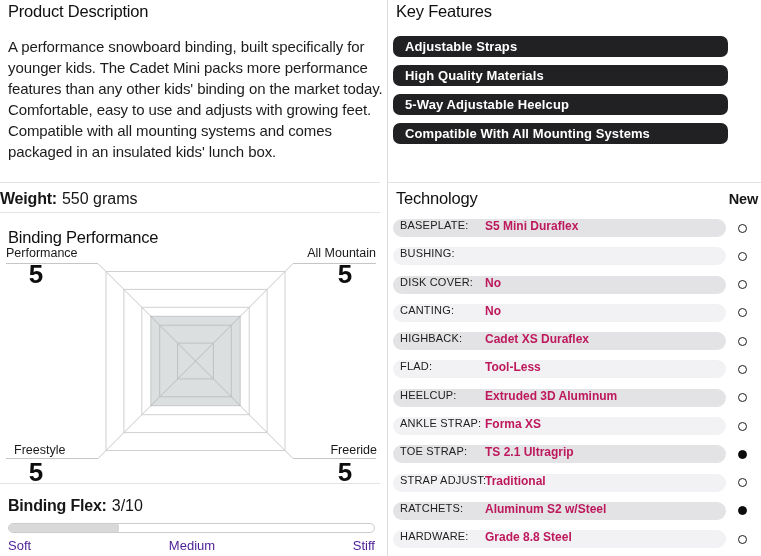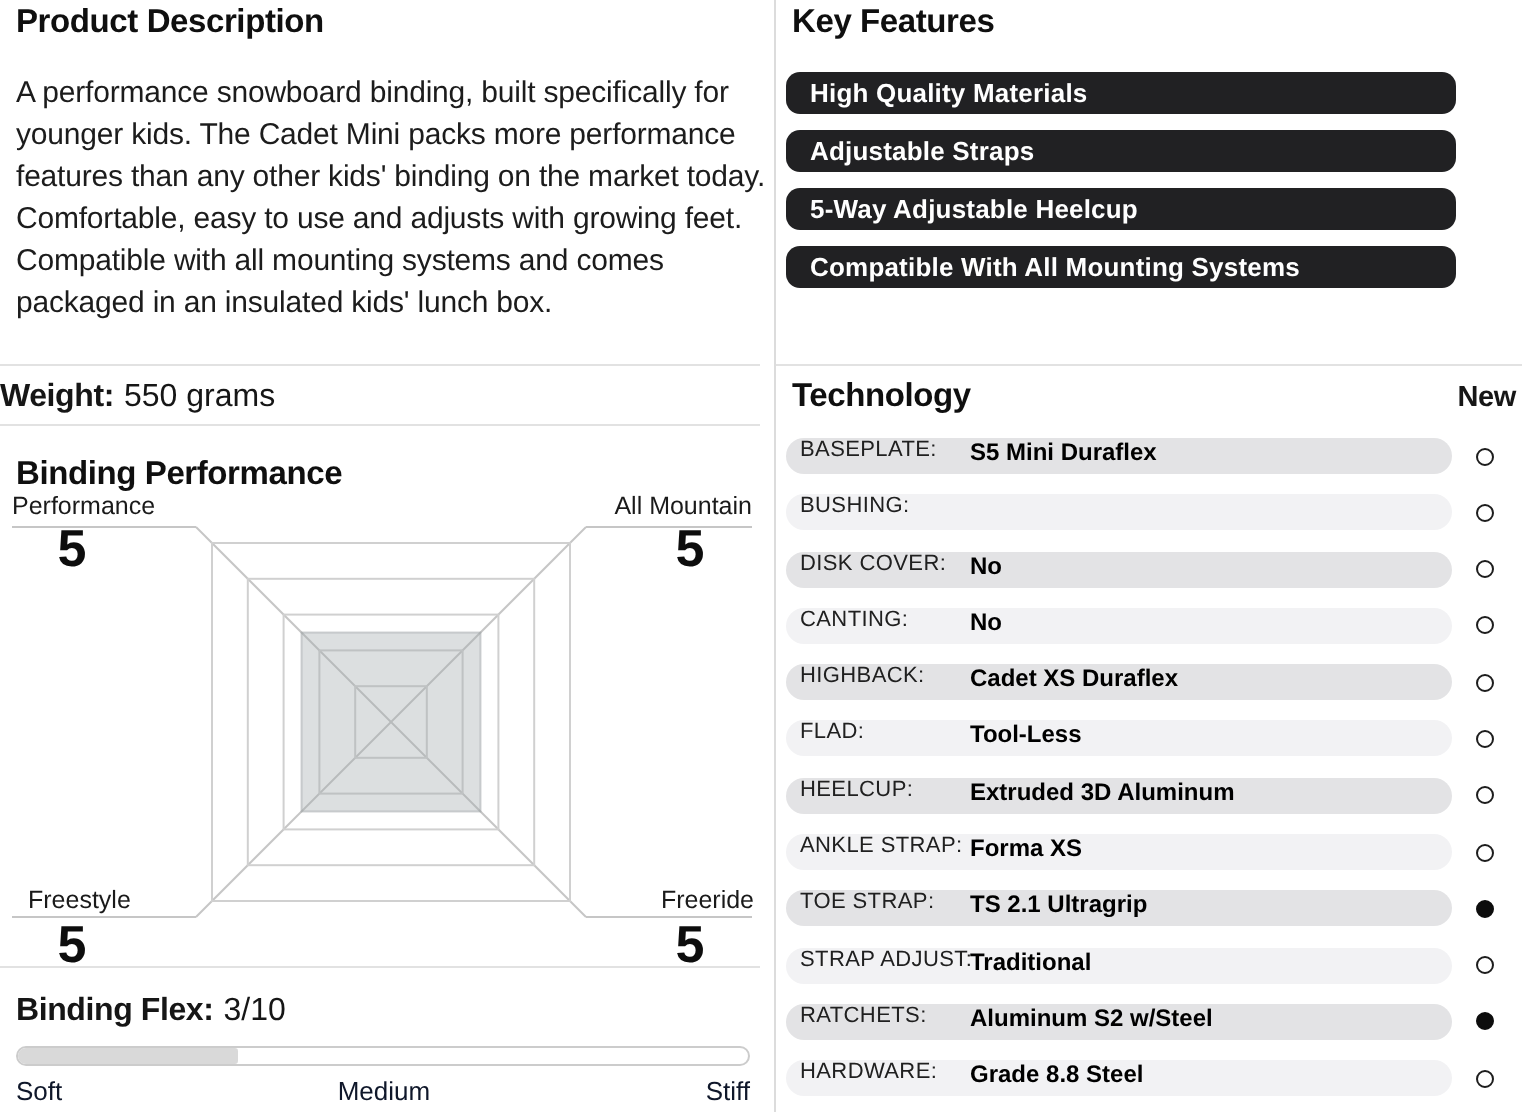--- a/index.html
+++ b/index.html
@@ -3,21 +3,21 @@
 <meta charset="utf-8">
 <style>
   html,body{margin:0;padding:0}
   body{
     width:761px;height:556px;position:relative;overflow:hidden;
     background:#fff;color:#161616;
     font-family:"Liberation Sans","DejaVu Sans",sans-serif;
     -webkit-font-smoothing:antialiased;
   }
   .abs{position:absolute}
-  .h2{font-size:16.5px;font-weight:bold;letter-spacing:-0.2px;color:#0f0f0f;margin:0}
+  .h2{font-size:16.5px;font-weight:normal;letter-spacing:-0.2px;color:#0f0f0f;margin:0}
   .hr{position:absolute;height:1px;background:#e2e2e2}
   #vdiv{position:absolute;left:387px;top:0;width:1px;height:556px;background:#dcdcdc}
 
   
   #pd-title{left:8px;top:2px}
   #pd-body{left:8px;top:36px;width:378px;font-size:15px;line-height:21px;letter-spacing:-0.1px;color:#1c1c1c;margin:0}
   #hr-l1{left:0;top:182px;width:380px}
   #hr-r1{left:388px;top:182px;width:373px}
   #weight-row{left:0;top:190px;font-size:16px}
   #weight-row b{letter-spacing:-0.2px}
@@ -42,36 +42,36 @@
   .cv-bl{left:23px;top:214px}
   .cv-br{right:21px;top:214px}
 
   
   #hr-l3{left:0;top:483px;width:380px}
   #flex-title{left:8px;top:497px;font-size:16px}
   #flex-title b{letter-spacing:-0.2px}
   #flex-title span{margin-left:5px}
   #flex-slider{left:8px;top:523px;width:367px;height:10px;border:1px solid #ccc;border-radius:6px;background:#fff;box-sizing:border-box}
   #flex-fill{height:100%;background:#d9d9d9;border-radius:5px 2px 2px 5px}
-  #flex-scale{left:8px;top:538px;width:367px;display:flex;justify-content:space-between;font-size:13px;color:#0f172a}
+  #flex-scale{left:8px;top:538px;width:367px;display:flex;justify-content:space-between;font-size:13px;color:#4c1d95}
 
   
   #kf-title{left:396px;top:2px}
   #kf-pills{left:393px;top:36px;width:335px}
   .pill{height:21px;line-height:21px;border-radius:7px;background:#212123;color:#fff;
         font-size:13px;font-weight:bold;padding:0 12px;margin-bottom:8px;letter-spacing:0.1px}
 
   #tech-head{left:396px;top:189px;width:362px;display:flex;justify-content:space-between;align-items:baseline}
   #new-h{font-size:14.5px;font-weight:bold;letter-spacing:-0.2px}
   #tech-rows{left:393px;top:219px;width:365px}
   .tech-row{display:flex;align-items:center;height:18px;margin-bottom:10.3px}
   .tech-pill{width:333px;height:18px;border-radius:9px;background:#e3e3e5;display:flex;padding-left:7px;box-sizing:border-box}
   .tech-row.alt .tech-pill{background:#f2f2f4}
   .t-label{width:85px;flex:none;font-size:11px;color:#202020;letter-spacing:0.2px;white-space:nowrap}
-  .t-value{font-size:12px;font-weight:bold;color:#000000;white-space:nowrap}
+  .t-value{font-size:12px;font-weight:bold;color:#be185d;white-space:nowrap}
   .t-circle{width:9px;height:9px;border-radius:50%;border:1.3px solid #1d1d1d;background:#fff;
             margin-left:auto;margin-right:11px;box-sizing:border-box;flex:none}
   .t-circle.filled{background:#0d0d0d;border-color:#0d0d0d}
 </style>
 </head>
 <body>
 
 <div id="vdiv"></div>
 
 <h2 class="abs h2" id="pd-title">Product Description</h2>
@@ -128,23 +128,23 @@
 </div>
 <div class="abs" id="flex-scale">
   <span>Soft</span>
   <span>Medium</span>
   <span>Stiff</span>
 </div>
 
 <h2 class="abs h2" id="kf-title">Key Features</h2>
 <div class="abs" id="kf-pills">
 
+    <div class="pill alt">Adjustable Straps</div>
+
     <div class="pill">High Quality Materials</div>
-
-    <div class="pill alt">Adjustable Straps</div>
 
     <div class="pill">5-Way Adjustable Heelcup</div>
 
     <div class="pill alt">Compatible With All Mounting Systems</div>
   </div>
 
 <div class="abs" id="tech-head">
   <h2 class="h2" style="position:static">Technology</h2>
   <span id="new-h">New</span>
 </div>

